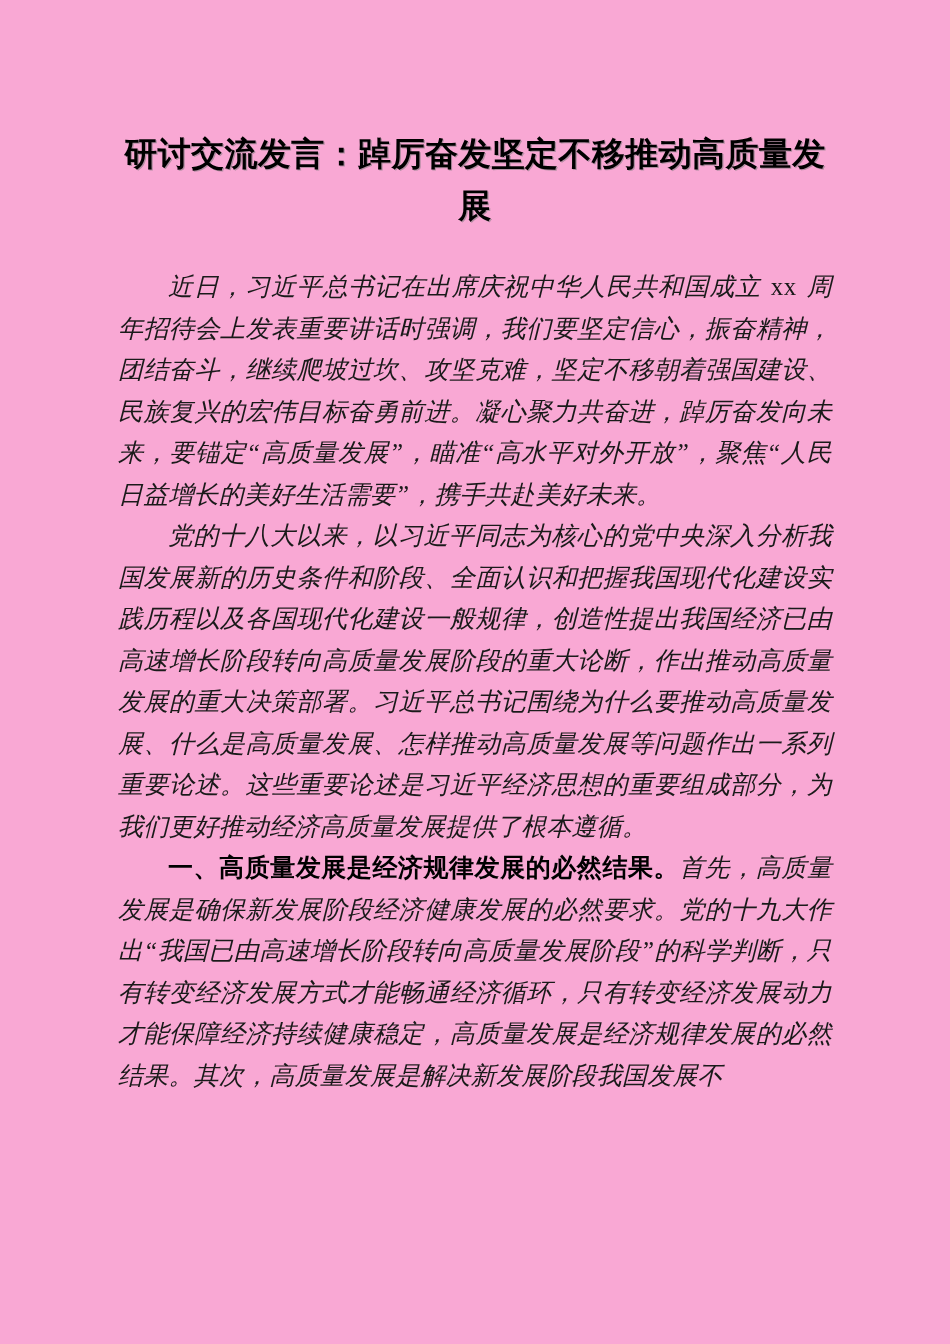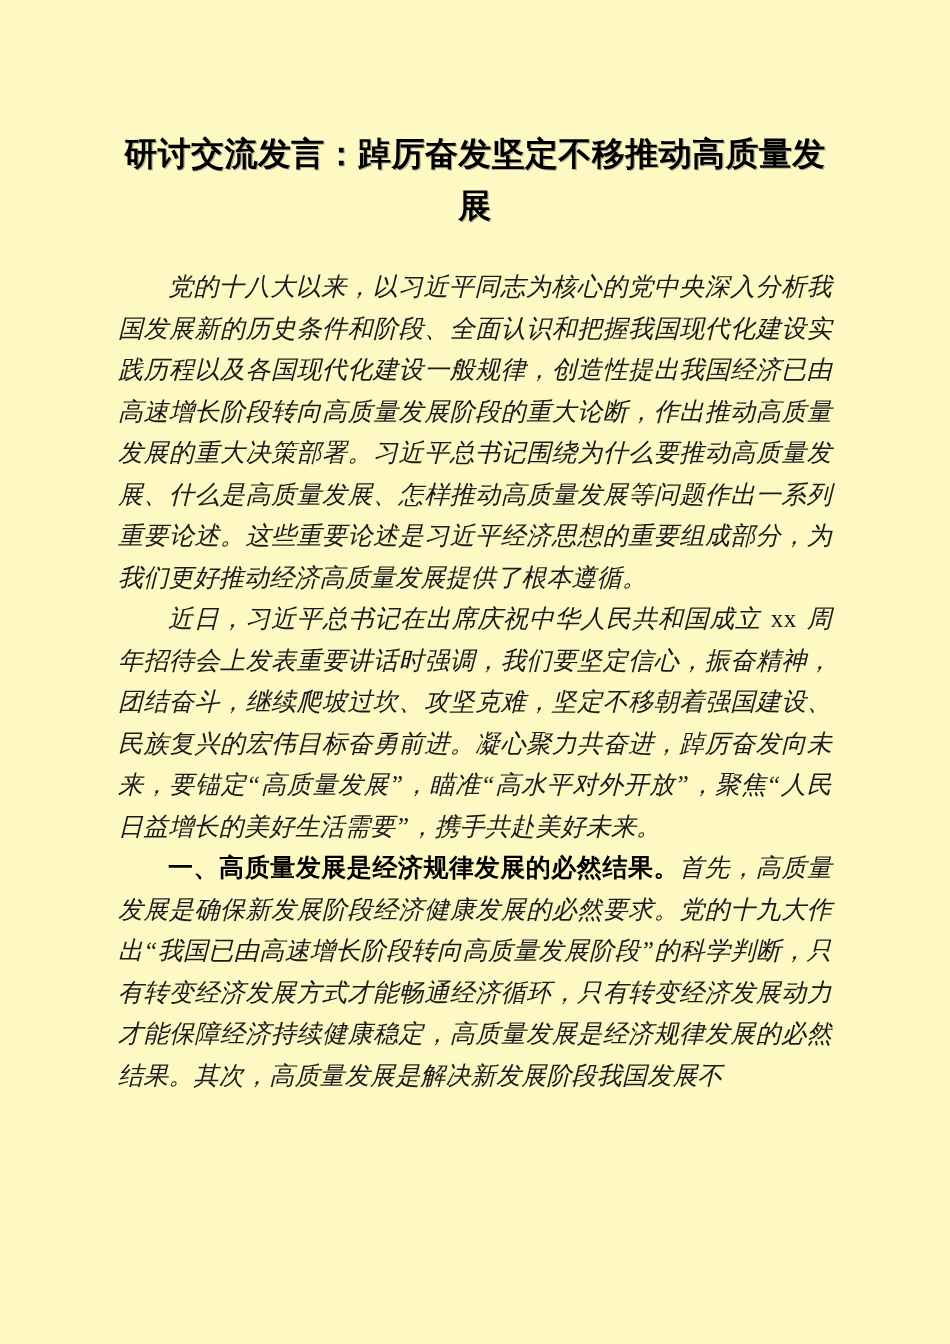--- a/index.html
+++ b/index.html
@@ -13,21 +13,21 @@
     overflow: hidden;
     font-family: "Liberation Serif", "DejaVu Serif", serif;
     color: #000000;
     -webkit-font-smoothing: antialiased;
   }
 
   .page {
     position: relative;
     width: 950px;
     height: 1344px;
-    background: #fef9c3;
+    background: #f9a8d4;
     box-sizing: border-box;
     padding: 0;
   }
 
   .page-inner {
     position: absolute;
     left: 118px;
     top: 0;
     width: 714px;
   }
@@ -93,21 +93,21 @@
 </head>
 <body>
 
 <div class="page">
   <div class="page-inner">
 
     <h1 class="doc-title">研讨交流发言：踔厉奋发坚定不移推动高质量发展</h1>
 
     <div class="body-block">
 
+      <p class="para">近日，习近平总书记在出席庆祝中华人民共和国成立 <span class="latin">xx</span> 周年招待会上发表重要讲话时强调，我们要坚定信心，振奋精神，团结奋斗，继续爬坡过坎、攻坚克难，坚定不移朝着强国建设、民族复兴的宏伟目标奋勇前进。凝心聚力共奋进，踔厉奋发向未来，要锚定“高质量发展”，瞄准“高水平对外开放”，聚焦“人民日益增长的美好生活需要”，携手共赴美好未来。</p>
+
       <p class="para">党的十八大以来，以习近平同志为核心的党中央深入分析我国发展新的历史条件和阶段、全面认识和把握我国现代化建设实践历程以及各国现代化建设一般规律，创造性提出我国经济已由高速增长阶段转向高质量发展阶段的重大论断，作出推动高质量发展的重大决策部署。习近平总书记围绕为什么要推动高质量发展、什么是高质量发展、怎样推动高质量发展等问题作出一系列重要论述。这些重要论述是习近平经济思想的重要组成部分，为我们更好推动经济高质量发展提供了根本遵循。</p>
-
-      <p class="para">近日，习近平总书记在出席庆祝中华人民共和国成立 <span class="latin">xx</span> 周年招待会上发表重要讲话时强调，我们要坚定信心，振奋精神，团结奋斗，继续爬坡过坎、攻坚克难，坚定不移朝着强国建设、民族复兴的宏伟目标奋勇前进。凝心聚力共奋进，踔厉奋发向未来，要锚定“高质量发展”，瞄准“高水平对外开放”，聚焦“人民日益增长的美好生活需要”，携手共赴美好未来。</p>
 
       <p class="para"><span class="heading-run">一、高质量发展是经济规律发展的必然结果。</span><span>首先，高质量发展是确保新发展阶段经济健康发展的必然要求。党的十九大作出“我国已由高速增长阶段转向高质量发展阶段”的科学判断，只有转变经济发展方式才能畅通经济循环，只有转变经济发展动力才能保障经济持续健康稳定，高质量发展是经济规律发展的必然结果。其次，高质量发展是解决新发展阶段我国发展不</span></p>
 
     </div>
   </div>
 </div>
 
 </body></html>

